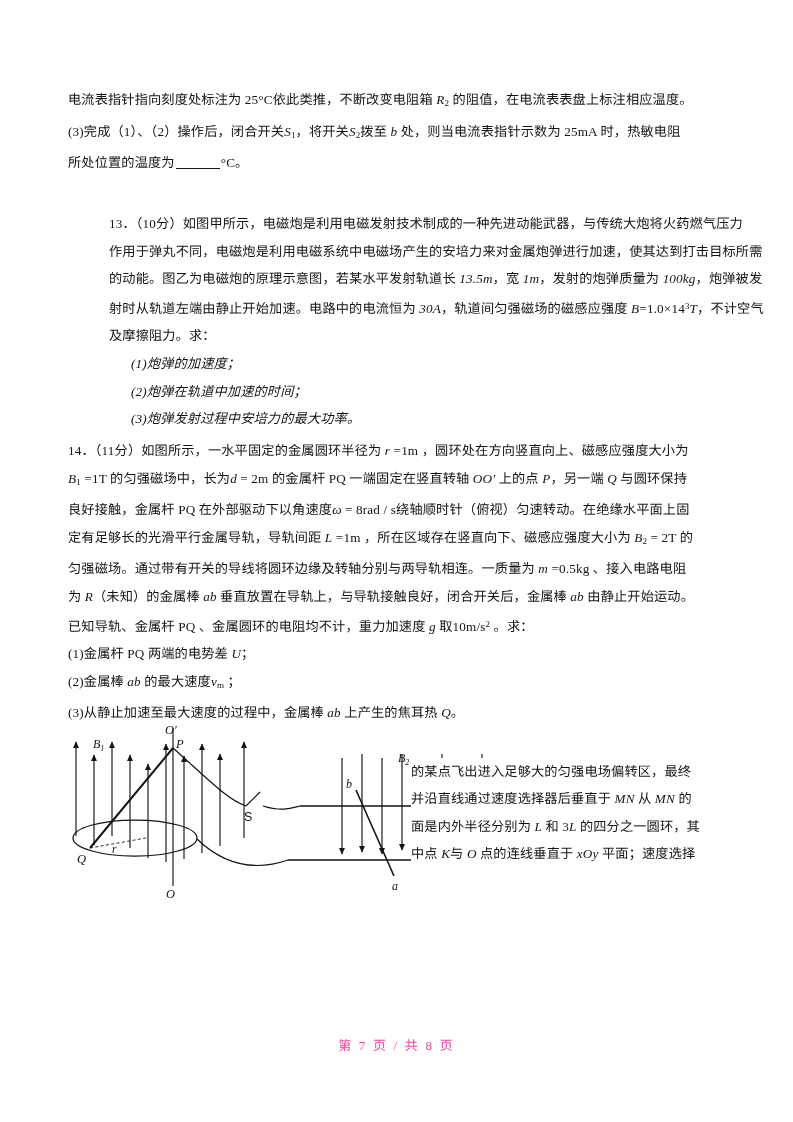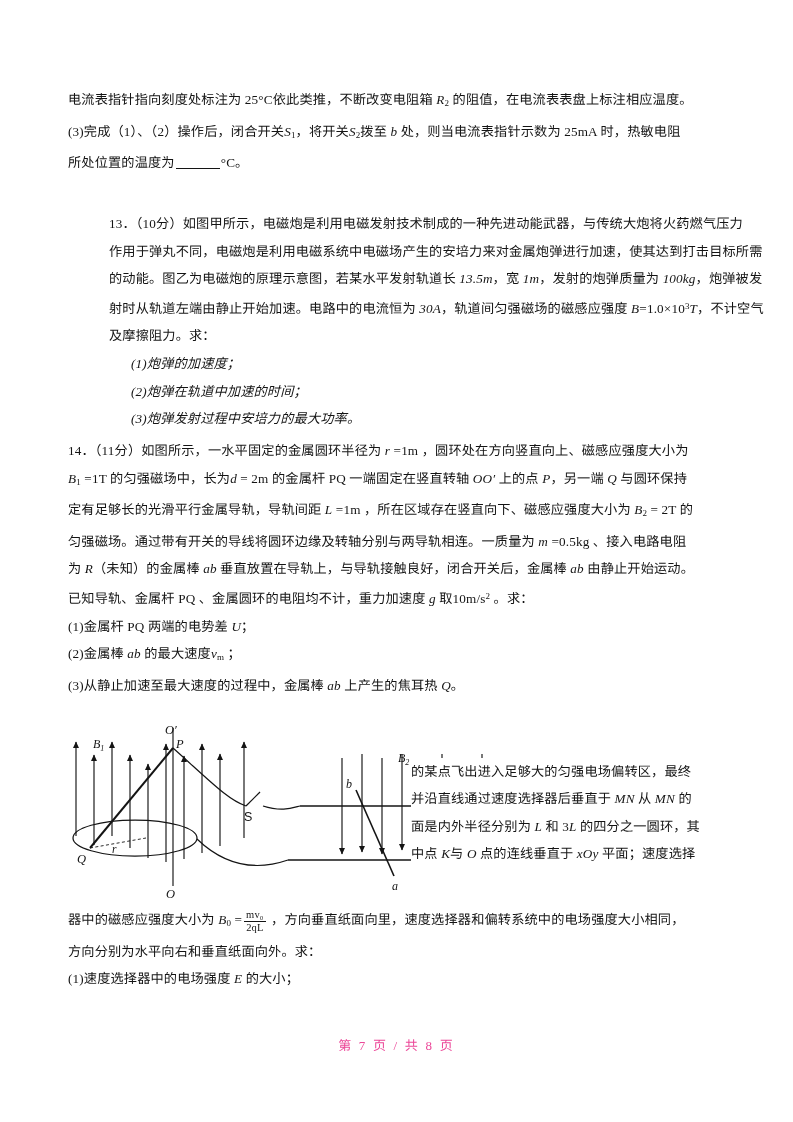--- a/index.html
+++ b/index.html
@@ -95,30 +95,31 @@
   <div class="blk" style="top:86px;">
     <div class="ln">电流表指针指向刻度处标注为 <span class="num">25</span>°C依此类推，不断改变电阻箱 <i class="it">R</i><sub>2</sub> 的阻值，在电流表表盘上标注相应温度。</div>
     <div class="ln">(3)完成（1）、（2）操作后，闭合开关<i class="it">S</i><sub>1</sub>，将开关<i class="it">S</i><sub>2</sub>拨至 <i class="it">b</i> 处，则当电流表指针示数为 <span class="num">25mA</span> 时，热敏电阻</div>
     <div class="ln">所处位置的温度为<span class="blank"></span>°C。</div>
   </div>
 
   <div class="blk" style="top:210px;margin-left:41px;">
     <div class="ln"><span class="num">13</span>．（<span class="num">10</span>分）如图甲所示，电磁炮是利用电磁发射技术制成的一种先进动能武器，与传统大炮将火药燃气压力</div>
     <div class="ln">作用于弹丸不同，电磁炮是利用电磁系统中电磁场产生的安培力来对金属炮弹进行加速，使其达到打击目标所需</div>
     <div class="ln">的动能。图乙为电磁炮的原理示意图，若某水平发射轨道长 <i class="it">13.5m</i>，宽 <i class="it">1m</i>，发射的炮弹质量为 <i class="it">100kg</i>，炮弹被发</div>
-    <div class="ln">射时从轨道左端由静止开始加速。电路中的电流恒为 <i class="it">30A</i>，轨道间匀强磁场的磁感应强度 <i class="it">B</i>=<span class="num">1.0×10</span><sup>3</sup><i class="it">T</i>，不计空气</div>
+    <div class="ln">射时从轨道左端由静止开始加速。电路中的电流恒为 <i class="it">30A</i>，轨道间匀强磁场的磁感应强度 <i class="it">B</i>=<span class="num">1.0×14</span><sup>3</sup><i class="it">T</i>，不计空气</div>
     <div class="ln">及摩擦阻力。求：</div>
     <div class="ln indent2">(1)炮弹的加速度；</div>
     <div class="ln indent2">(2)炮弹在轨道中加速的时间；</div>
     <div class="ln indent2">(3)炮弹发射过程中安培力的最大功率。</div>
   </div>
 
   <div class="blk" style="top:437px;">
     <div class="ln"><span class="num">14</span>．（<span class="num">11</span>分）如图所示，一水平固定的金属圆环半径为 <i class="it">r</i> =<span class="num">1m</span> ，圆环处在方向竖直向上、磁感应强度大小为</div>
     <div class="ln"><i class="it">B</i><sub>1</sub> =<span class="num">1T</span> 的匀强磁场中，长为<i class="it">d</i> = <span class="num">2m</span> 的金属杆 PQ 一端固定在竖直转轴 <i class="it">OO′</i> 上的点 <i class="it">P</i>，另一端 <i class="it">Q</i> 与圆环保持</div>
+    <div class="ln">良好接触，金属杆 PQ 在外部驱动下以角速度<i class="it">ω</i> = <span class="num">8rad / s</span>绕轴顺时针（俯视）匀速转动。在绝缘水平面上固</div>
     <div class="ln">定有足够长的光滑平行金属导轨，导轨间距 <i class="it">L</i> =<span class="num">1m</span> ，所在区域存在竖直向下、磁感应强度大小为 <i class="it">B</i><sub>2</sub> = <span class="num">2T</span> 的</div>
     <div class="ln">匀强磁场。通过带有开关的导线将圆环边缘及转轴分别与两导轨相连。一质量为 <i class="it">m</i> =<span class="num">0.5kg</span> 、接入电路电阻</div>
     <div class="ln">为 <i class="it">R</i>（未知）的金属棒 <i class="it">ab</i> 垂直放置在导轨上，与导轨接触良好，闭合开关后，金属棒 <i class="it">ab</i> 由静止开始运动。</div>
     <div class="ln">已知导轨、金属杆 PQ 、金属圆环的电阻均不计，重力加速度 <i class="it">g</i> 取<span class="num">10m/s</span><sup>2</sup> 。求：</div>
     <div class="ln">(1)金属杆 PQ 两端的电势差 <i class="it">U</i>；</div>
     <div class="ln">(2)金属棒 <i class="it">ab</i> 的最大速度<i class="it">v</i><sub>m</sub> ；</div>
     <div class="ln">(3)从静止加速至最大速度的过程中，金属棒 <i class="it">ab</i> 上产生的焦耳热 <i class="it">Q</i>。</div>
   </div>
 
   <div id="figure">
@@ -184,21 +185,16 @@
     </svg>
   </div>
 
   <div id="overlap">
     <div class="ln">的某点飞出进入足够大的匀强电场偏转区，最终</div>
     <div class="ln"> 并沿直线通过速度选择器后垂直于 <i class="it">MN</i> 从 <i class="it">MN</i> 的</div>
     <div class="ln">面是内外半径分别为 <i class="it">L</i> 和 <span class="num">3</span><i class="it">L</i> 的四分之一圆环，其</div>
     <div class="ln">中点 <i class="it">K</i>与 <i class="it">O</i> 点的连线垂直于 <i class="it">xOy</i> 平面；速度选择</div>
   </div>
 
-  <div class="blk" style="top:906px;">
-    <div class="ln">器中的磁感应强度大小为 <i class="it">B</i><sub>0</sub> =<span class="frac"><span class="top">mv₀</span><span class="bot">2qL</span></span> ，方向垂直纸面向里，速度选择器和偏转系统中的电场强度大小相同，</div>
-    <div class="ln">方向分别为水平向右和垂直纸面向外。求：</div>
-    <div class="ln">(1)速度选择器中的电场强度 <i class="it">E</i> 的大小；</div>
-  </div>
 
   <div class="footer">第 7 页 / 共 8 页</div>
 
 </div>
 
 </body></html>

